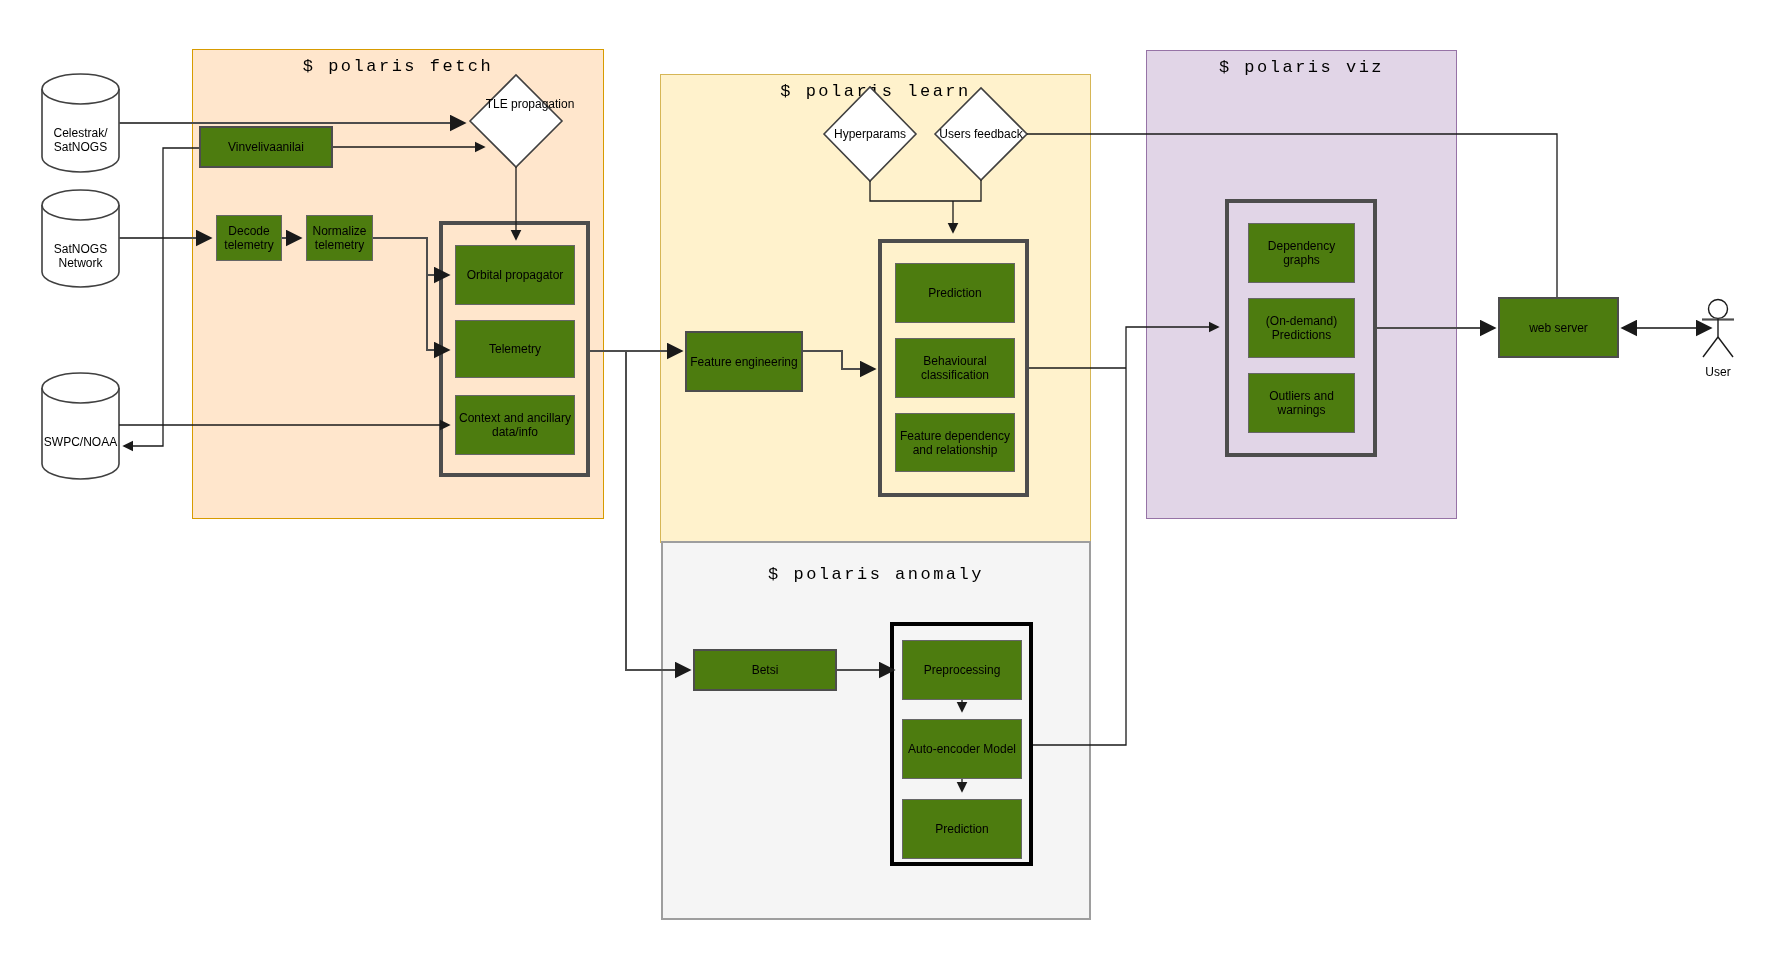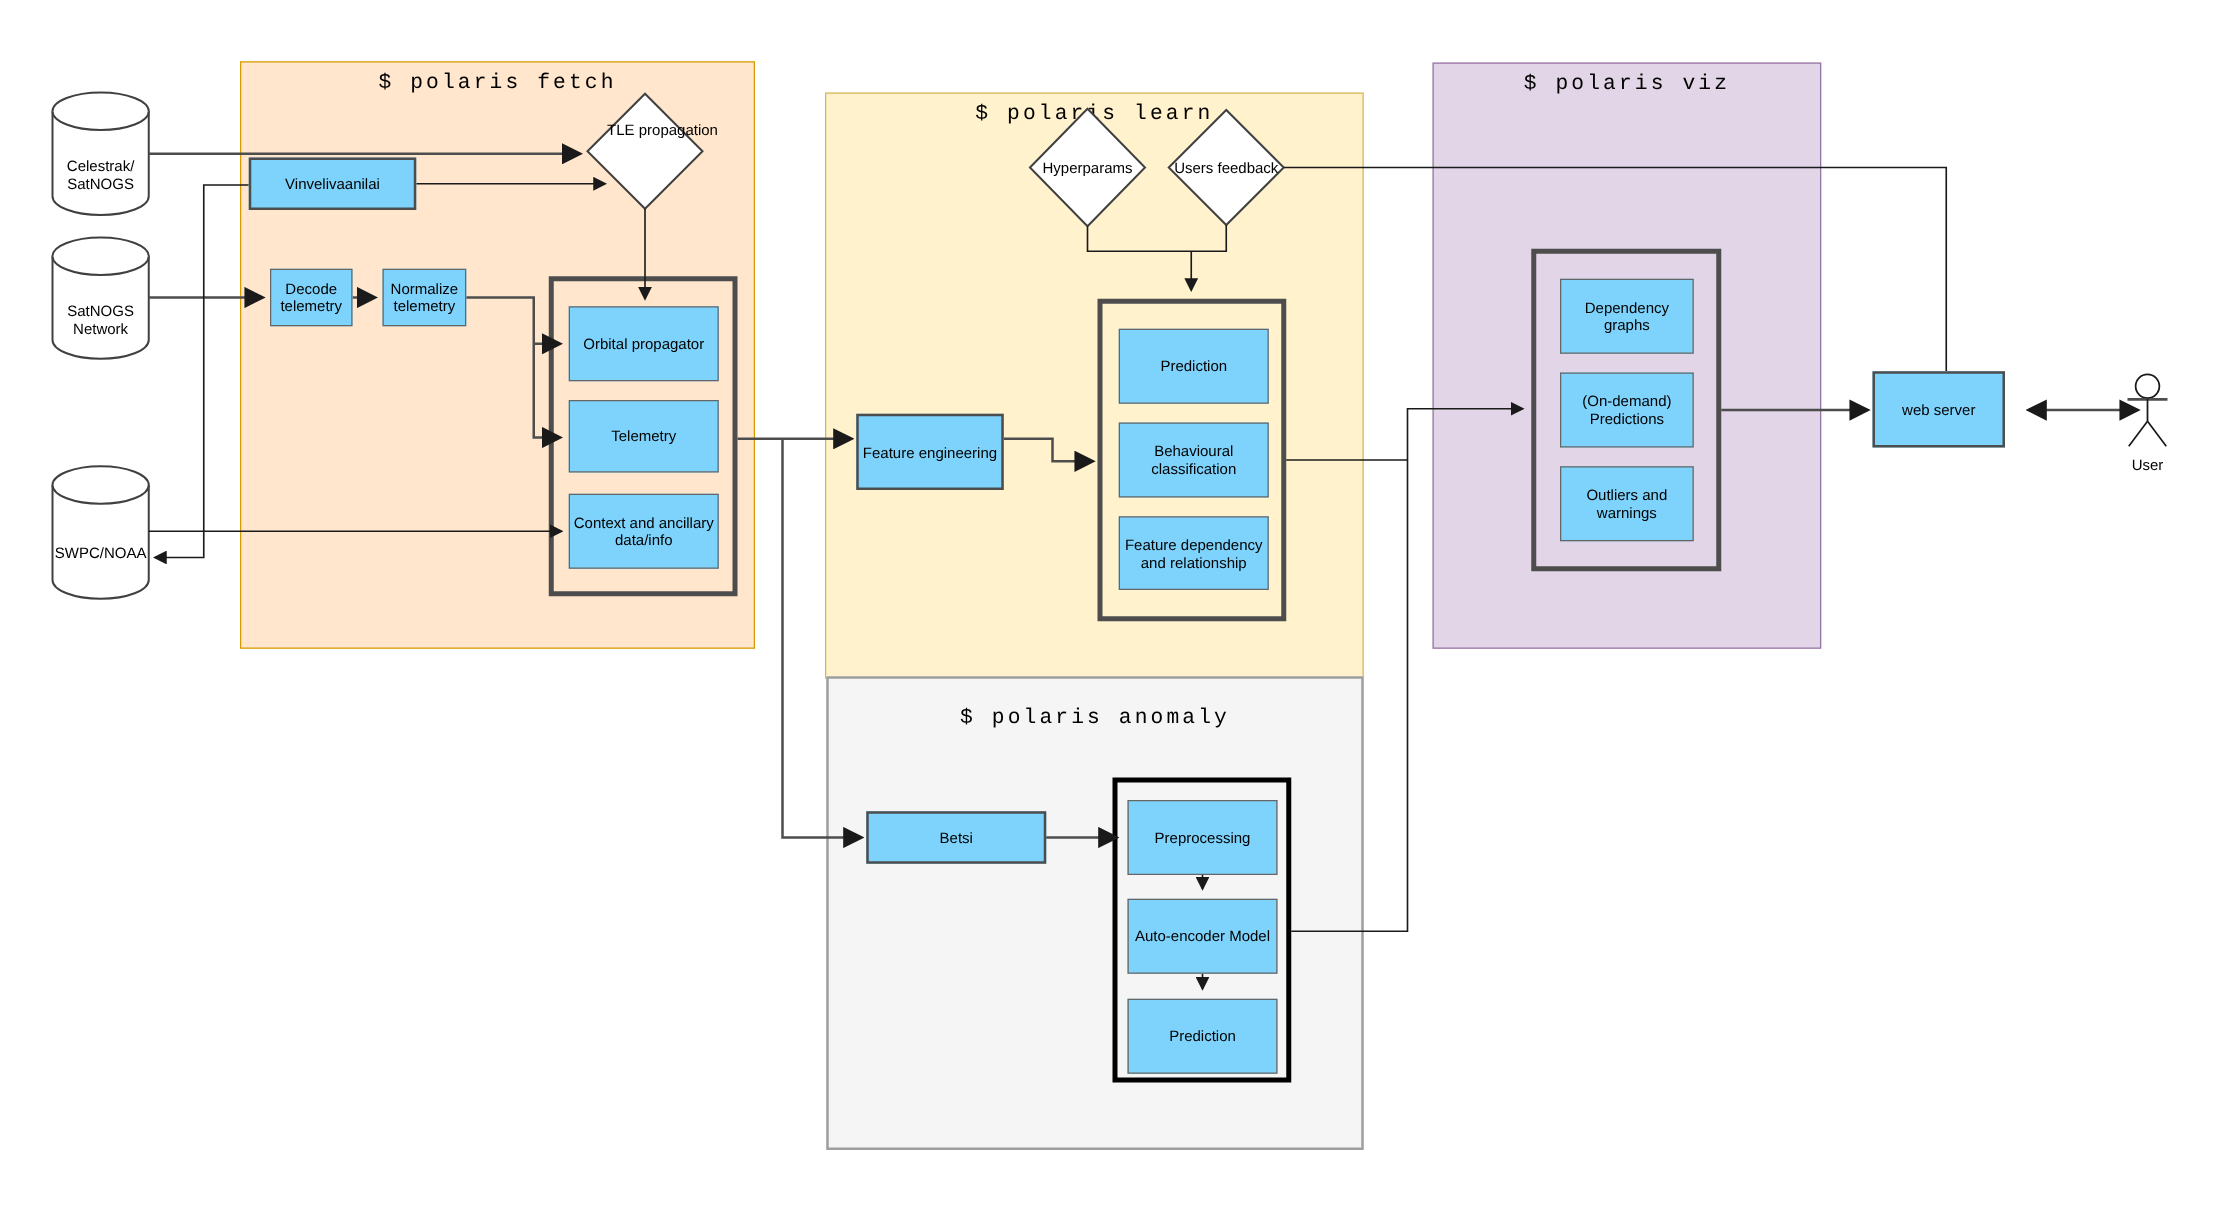--- a/index.html
+++ b/index.html
@@ -8,21 +8,21 @@
   .section{position:absolute;box-sizing:border-box;}
   .sec-fetch{background:#ffe6cc;border:1.5px solid #d79b00;padding-left:46px;}
   .sec-learn{background:#fff2cc;border:1.5px solid #d6b656;margin-top:24px;}
   .sec-viz{background:#e1d5e7;border:1.5px solid #9673a6;}
   .sec-anomaly{background:#f5f5f5;border:2px solid #9e9e9e;}
   .sec-title{position:absolute;left:0;right:0;top:7px;text-align:center;
              font-family:"Liberation Mono","DejaVu Sans Mono",monospace;
              font-size:17px;letter-spacing:2.5px;white-space:nowrap;}
   .group{position:absolute;box-sizing:border-box;border:4px solid #4d4d4d;background:transparent;z-index:2;}
   .group-black{border:4.5px solid #000000;}
-  .node{position:absolute;box-sizing:border-box;background:#7dd3fc;border:1.5px solid #666;
+  .node{position:absolute;box-sizing:border-box;background:#4d7c0f;border:1.5px solid #666;
         display:flex;align-items:center;justify-content:center;text-align:center;
         font-size:12px;line-height:14px;white-space:pre-line;z-index:4;}
   .node-heavy{border:2px solid #4d4d4d;}
   .dlabel{position:absolute;transform:translate(-50%,-50%);font-size:12px;line-height:14px;
           text-align:center;white-space:nowrap;z-index:5;}
   .cyl-label{position:absolute;text-align:center;font-size:12px;line-height:14px;
              white-space:pre-line;z-index:5;}
   #wires{position:absolute;left:0;top:0;z-index:3;pointer-events:none;}
   .secbg{z-index:1;}
   .wireA{stroke:#4d4d4d;stroke-width:2;fill:none;}
@@ -140,17 +140,17 @@
   <div class="node" style="left:1248px;top:298px;width:107px;height:60px;">(On-demand)
 Predictions</div>
   <div class="node" style="left:1248px;top:373px;width:107px;height:60px;">Outliers and
 warnings</div>
 
   <div class="node node-heavy" style="left:693px;top:649px;width:144px;height:42px;">Betsi</div>
   <div class="node" style="left:902px;top:640px;width:120px;height:60px;">Preprocessing</div>
   <div class="node" style="left:902px;top:719px;width:120px;height:60px;">Auto-encoder Model</div>
   <div class="node" style="left:902px;top:799px;width:120px;height:60px;">Prediction</div>
 
-  <div class="node node-heavy" style="left:1498px;top:297px;width:106px;height:61px;">web server</div>
+  <div class="node node-heavy" style="left:1498px;top:297px;width:121px;height:61px;">web server</div>
 
   <div class="cyl-label" style="left:1693px;top:365px;width:50px;">User</div>
 
 </div>
 
 </body></html>

